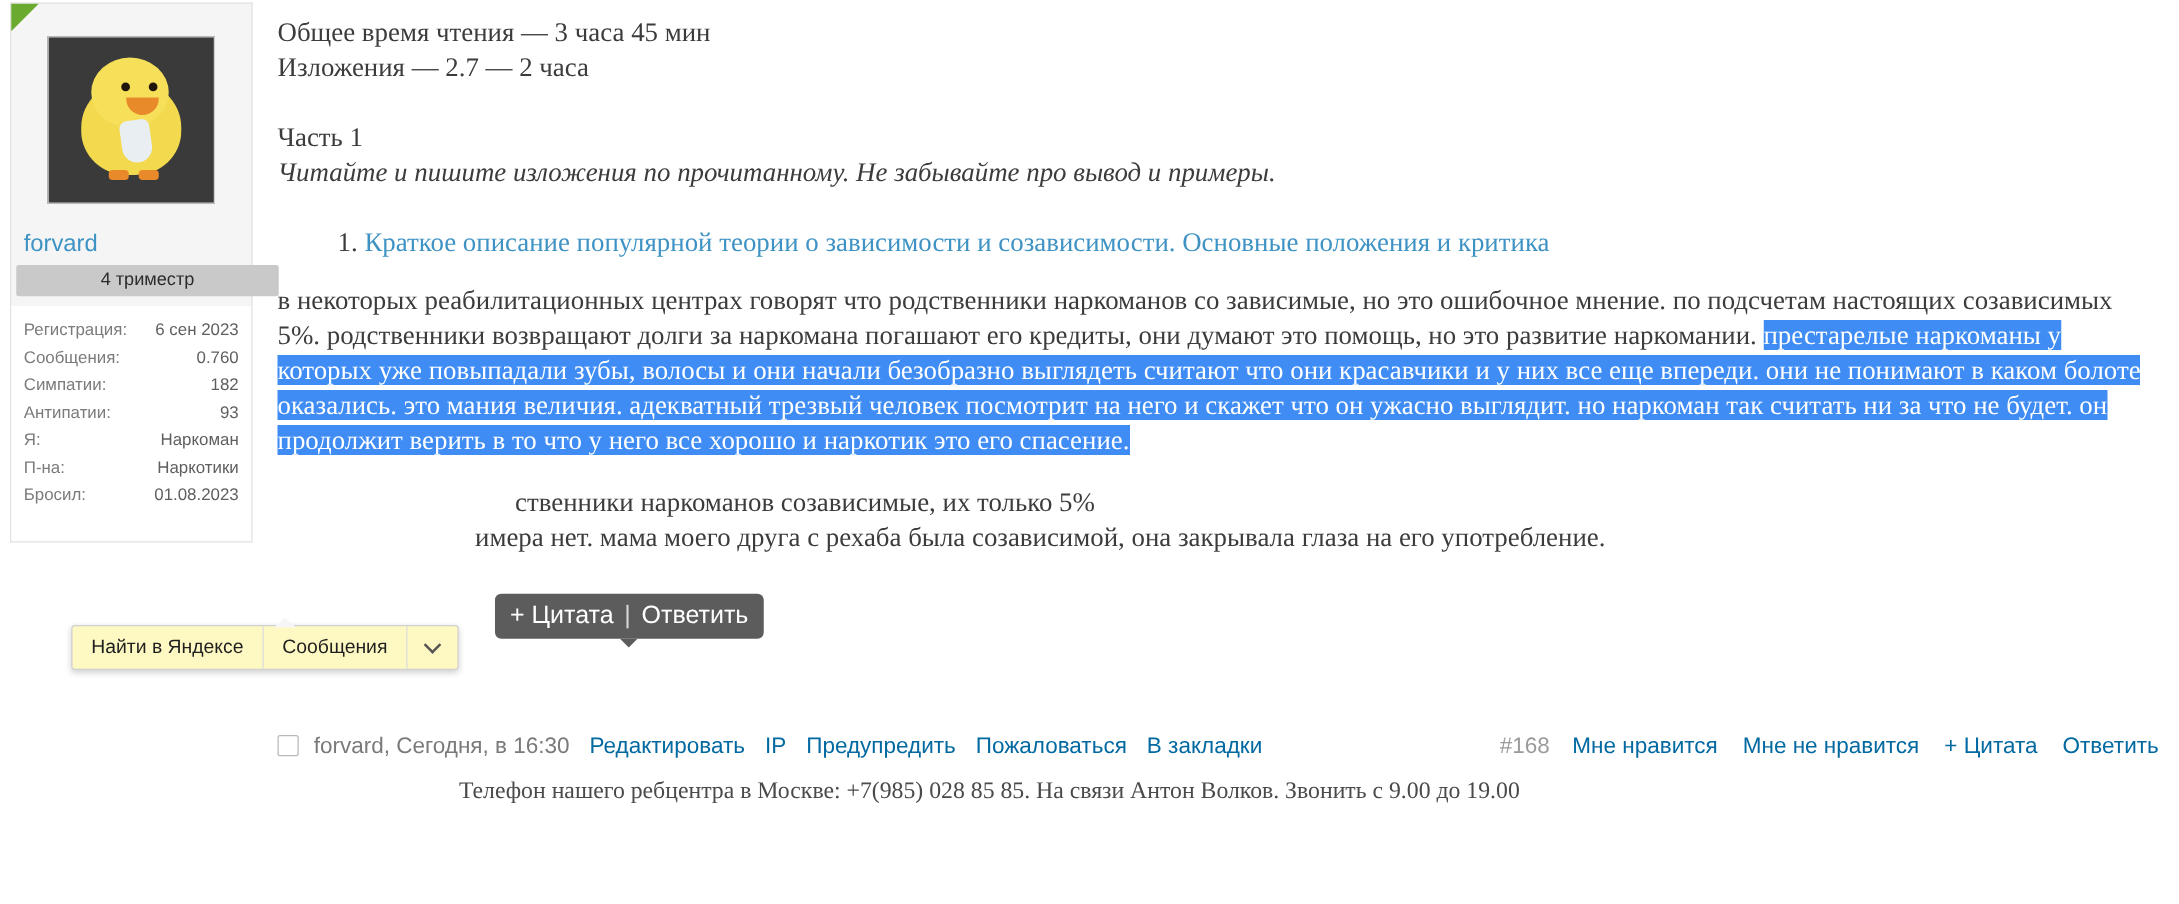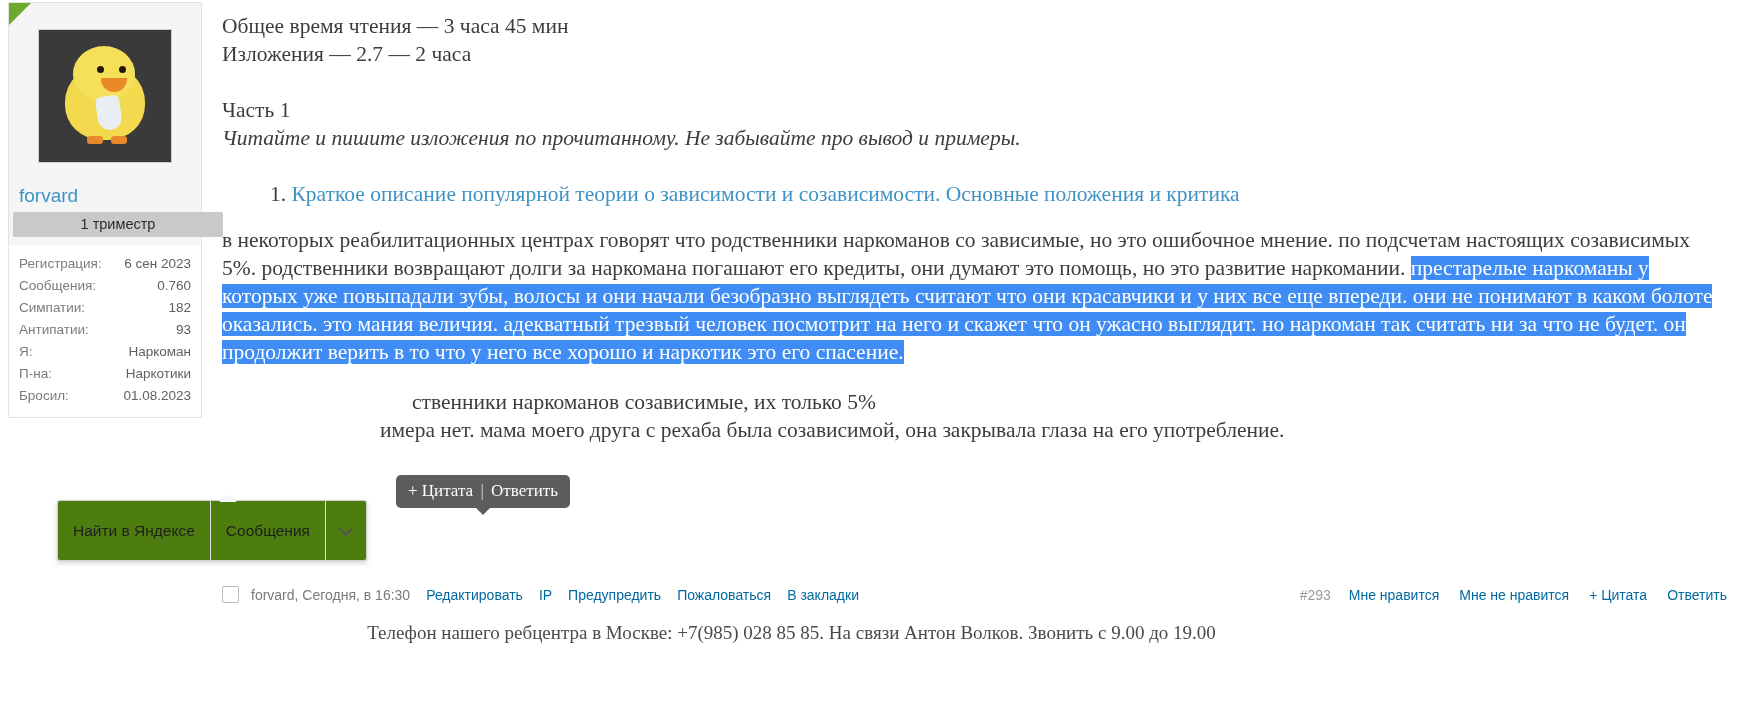--- a/index.html
+++ b/index.html
@@ -123,21 +123,21 @@
     font-family: "Liberation Sans", sans-serif;
     font-size: 14.5px;
     text-align: center;
     padding: 4px 0 5px;
     border-radius: 2px;
   }
   .stats {
     width: 194px;
     border: 1px solid #e2e2e2;
     border-top: none;
-    padding: 8px 10px 10px;
+    padding: 8px 10px 26px;
     background: #fff;
   }
   .stat-row {
     display: flex;
     justify-content: space-between;
     font-family: "Liberation Sans", sans-serif;
     font-size: 13.5px;
     color: #7b7b7b;
     line-height: 22px;
   }
@@ -173,44 +173,44 @@
     background: #3e8cf4;
     color: #ffffff;
   }
 
   
   .quote-bubble {
     position: absolute;
     left: 396px; top: 475px;
     background: #5c5c5c;
     color: #ffffff;
-    font-family: Liberation Serif, serif;
-    font-size: 17px;
+    font-family: Liberation Sans, sans-serif;
+    font-size: 20px;
     padding: 6px 12px 7px;
     border-radius: 5px;
     white-space: nowrap;
   }
   .quote-bubble .sep { color: #d8d8d8; margin: 0 3px; }
   .quote-bubble .lnk { color: #ffffff; }
   .quote-bubble::after {
     content: "";
     position: absolute;
     left: 50%; bottom: -7px;
     margin-left: -7px;
     border-left: 7px solid transparent;
     border-right: 7px solid transparent;
     border-top: 7px solid #5c5c5c;
   }
 
   
   .ctx-menu {
     position: absolute;
     left: 57px; top: 500px;
-    height: 61px;
-    background: #4d7c0f;
+    height: 36px;
+    background: #fef9c3;
     border: 1px solid #d0d0d0;
     border-radius: 3px;
     display: flex;
     align-items: stretch;
     box-shadow: 0 2px 5px rgba(0,0,0,0.18);
     font-family: "Liberation Sans", sans-serif;
     font-size: 15.5px;
     color: #1f1f1f;
   }
   .ctx-item {
@@ -240,21 +240,21 @@
   }
 
   
   .post-footer {
     position: absolute;
     left: 222px; top: 586px;
     width: 1505px;
     display: flex;
     align-items: center;
     font-family: "Liberation Sans", sans-serif;
-    font-size: 14px;
+    font-size: 18px;
     color: #7a7a7a;
   }
   .checkbox {
     width: 17px; height: 17px;
     border: 1px solid #b9b9b9;
     border-radius: 2px;
     background: #fff;
     margin-right: 12px;
   }
   .footer-left { display: flex; align-items: center; gap: 0; }
@@ -303,21 +303,21 @@
         <div class="duck-eye"></div>
         <div class="duck-eye r"></div>
         <div class="duck-bib"></div>
         <div class="duck-foot"></div>
         <div class="duck-foot r"></div>
       </div>
     </div>
 
     <div class="card-meta">
       <div class="username">forvard</div>
-      <div class="rank-banner">1 триместр</div>
+      <div class="rank-banner">4 триместр</div>
     </div>
 
     <div class="stats">
       <div class="stat-row">
         <span>Регистрация:</span>
         <span class="v">6 сен 2023</span>
       </div>
       <div class="stat-row">
         <span>Сообщения:</span>
         <span class="v">0.760</span>
@@ -385,21 +385,21 @@
     <div class="footer-left">
       <div class="checkbox"></div>
       <span class="meta-text">forvard, Сегодня, в 16:30</span>
       <a href="#" class="flink">Редактировать</a>
       <a href="#" class="flink">IP</a>
       <a href="#" class="flink">Предупредить</a>
       <a href="#" class="flink">Пожаловаться</a>
       <a href="#" class="flink">В закладки</a>
     </div>
     <div class="footer-right">
-      <span class="postnum">#293</span>
+      <span class="postnum">#168</span>
       <a href="#" class="flink">Мне нравится</a>
       <a href="#" class="flink">Мне не нравится</a>
       <a href="#" class="flink">+ Цитата</a>
       <a href="#" class="flink">Ответить</a>
     </div>
   </div>
 
   <div class="signature">
     <span class="signature-inner">Телефон нашего ребцентра в Москве: +7(985) 028 85 85. На связи Антон Волков. Звонить с 9.00 до 19.00</span>
   </div>

